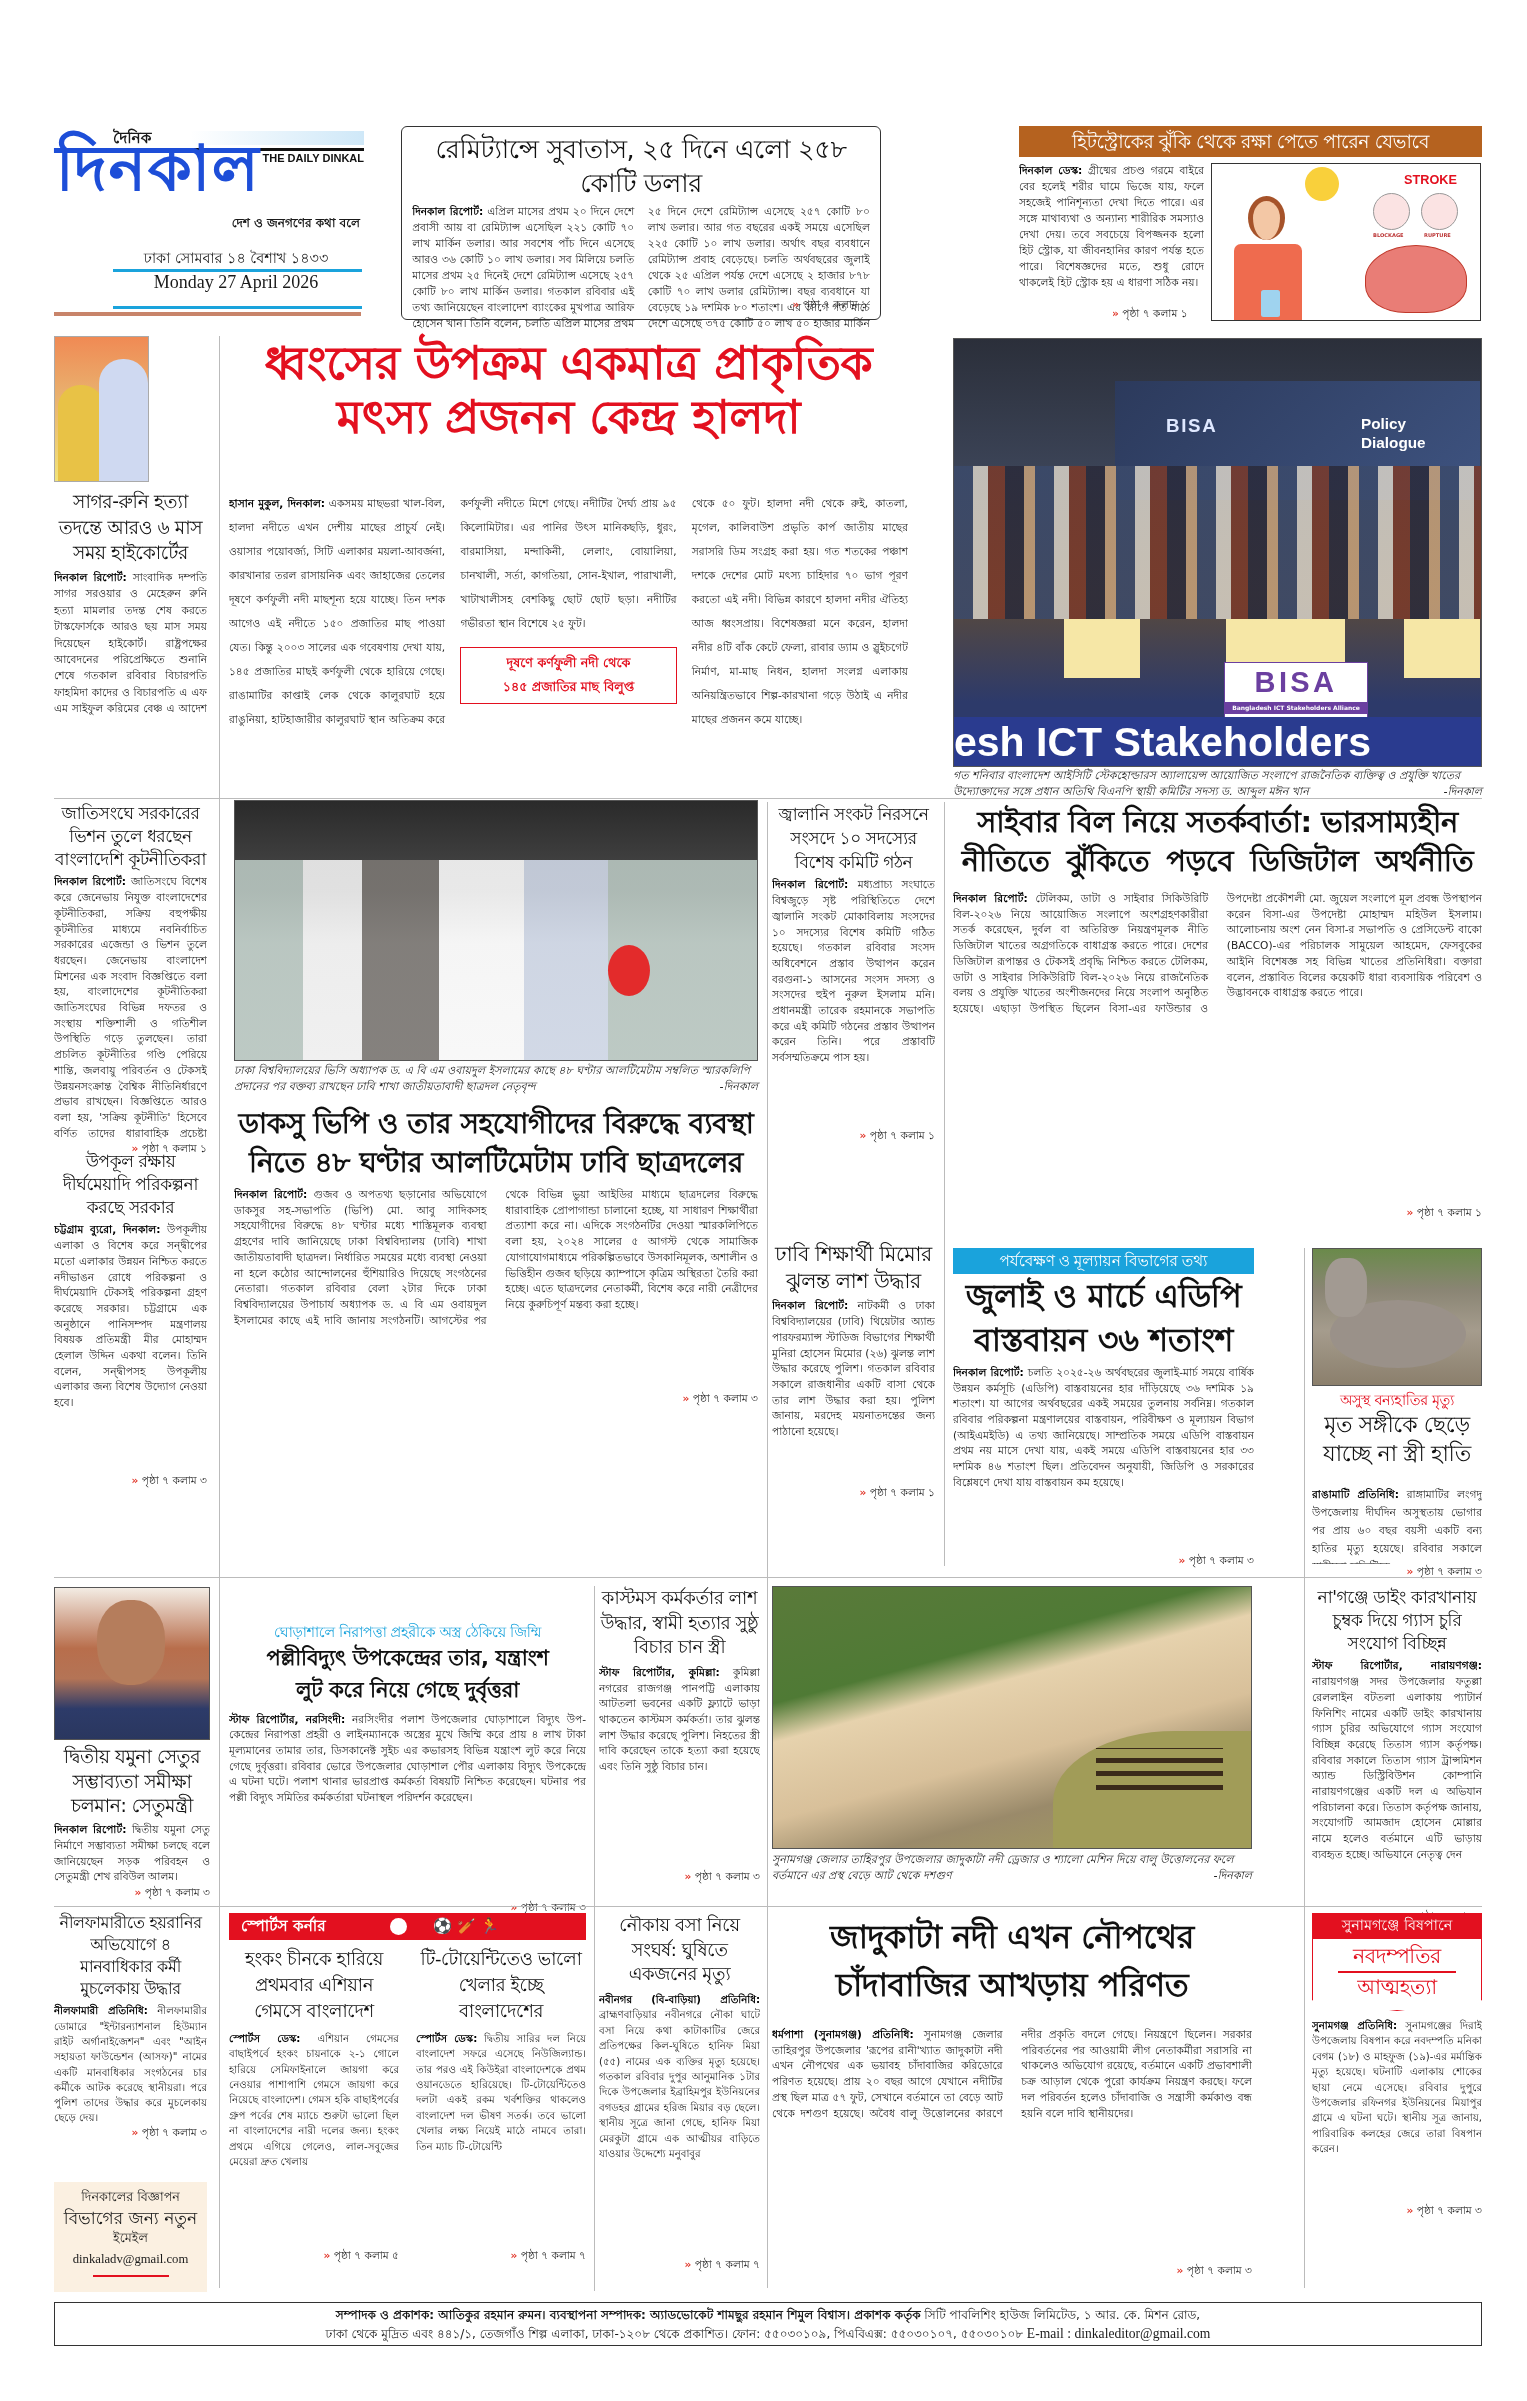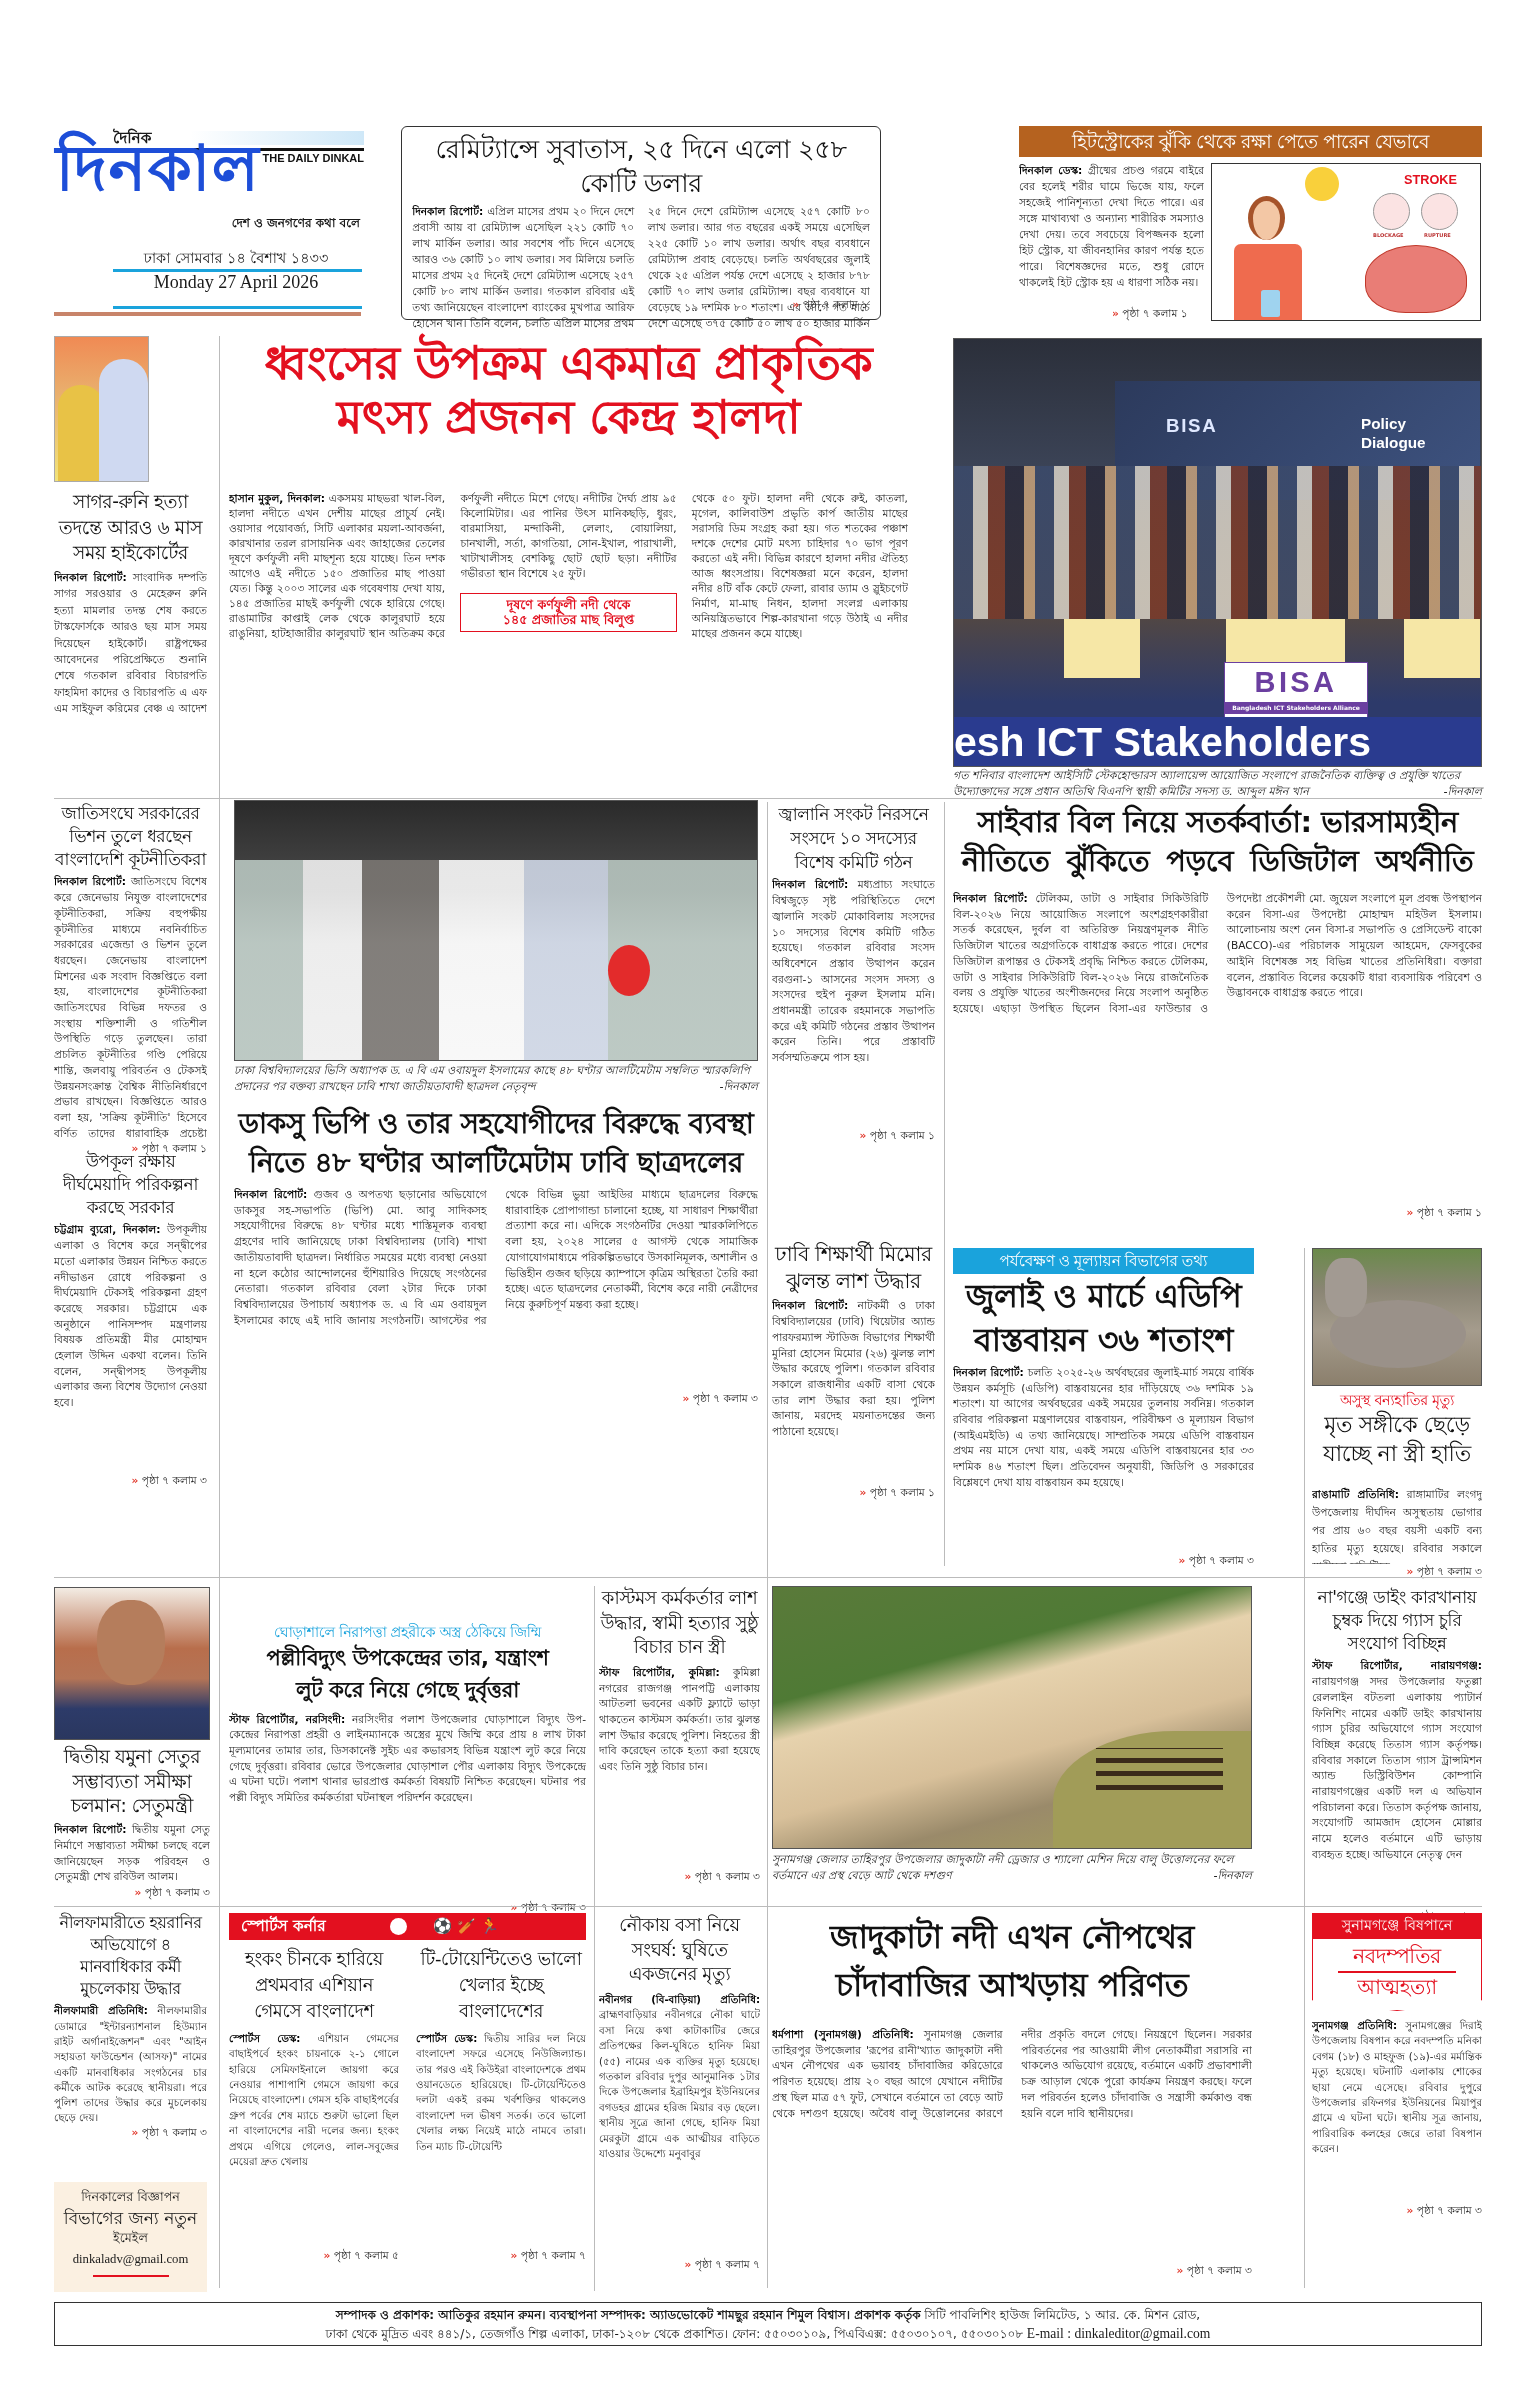--- a/index.html
+++ b/index.html
@@ -78,21 +78,21 @@
   <div class="body-text" style="margin-top:3.4px;font-size:10.6px;line-height:16.4px;height:148px;overflow:hidden;">
     <b>দিনকাল রিপোর্ট:</b> <span>সাংবাদিক দম্পতি সাগর সরওয়ার ও মেহেরুন রুনি হত্যা মামলার তদন্ত শেষ করতে টাস্কফোর্সকে আরও ছয় মাস সময় দিয়েছেন হাইকোর্ট। রাষ্ট্রপক্ষের আবেদনের পরিপ্রেক্ষিতে শুনানি শেষে গতকাল রবিবার বিচারপতি ফাহমিদা কাদের ও বিচারপতি এ এফ এম সাইফুল করিমের বেঞ্চ এ আদেশ দেন। এর আগে তদন্তের অগ্রগতি প্রতিবেদন আদালতে দাখিল হয়। রাষ্ট্রপক্ষে ছিলেন অ্যাটর্নি</span>
   </div>
 </div>
 
 <div class="abs" style="left:229px;top:336px;width:679px;">
   <div class="hl hl-red" style="font-size:46px;line-height:54px;font-weight:700;">ধ্বংসের উপক্রম একমাত্র প্রাকৃতিক</div>
   <div class="hl hl-red" style="font-size:46px;line-height:54px;font-weight:700;">মৎস্য প্রজনন কেন্দ্র হালদা</div>
 </div>
 <div class="abs" style="left:229px;top:491px;width:679px;height:293px;">
-  <div class="body-text col3" style="font-size:10.6px;line-height:15px;height:293px;overflow:hidden;column-gap:15.3px;">
+  <div class="body-text col3" style="font-size:10.6px;line-height:24px;height:293px;overflow:hidden;column-gap:15.3px;">
     <b>হাসান মুকুল, দিনকাল:</b> <span>একসময় মাছভরা খাল-বিল, হালদা নদীতে এখন দেশীয় মাছের প্রাচুর্য নেই। ওয়াসার পয়োবর্জ্য, সিটি এলাকার ময়লা-আবর্জনা, কারখানার তরল রাসায়নিক এবং জাহাজের তেলের দূষণে কর্ণফুলী নদী মাছশূন্য হয়ে যাচ্ছে। তিন দশক আগেও এই নদীতে ১৫০ প্রজাতির মাছ পাওয়া যেত। কিন্তু ২০০৩ সালের এক গবেষণায় দেখা যায়, ১৪৫ প্রজাতির মাছই কর্ণফুলী থেকে হারিয়ে গেছে। রাঙামাটির কাপ্তাই লেক থেকে কালুরঘাট হয়ে রাঙুনিয়া, হাটহাজারীর কালুরঘাট স্থান অতিক্রম করে কর্ণফুলী নদীতে মিশে গেছে। নদীটির দৈর্ঘ্য প্রায় ৯৫ কিলোমিটার। এর পানির উৎস মানিকছড়ি, ধুরং, বারমাসিয়া, মন্দাকিনী, লেলাং, বোয়ালিয়া, চানখালী, সর্তা, কাগতিয়া, সোন-ইখাল, পারাখালী, খাটাখালীসহ বেশকিছু ছোট ছোট ছড়া। নদীটির গভীরতা স্থান বিশেষে ২৫ ফুট।</span>
     <span style="display:block;height:6.8px;"></span>
     <span style="display:block;border:1.7px solid #e3101f;text-align:center;padding:3.4px 1.7px;margin:5.1px 0;">
       <span style="display:block;color:#e3101f;font-size:12.7px;font-weight:700;">দূষণে কর্ণফুলী নদী থেকে</span>
       <span style="display:block;color:#e3101f;font-size:12.7px;font-weight:700;">১৪৫ প্রজাতির মাছ বিলুপ্ত</span>
     </span>
     <span>থেকে ৫০ ফুট। হালদা নদী থেকে রুই, কাতলা, মৃগেল, কালিবাউশ প্রভৃতি কার্প জাতীয় মাছের সরাসরি ডিম সংগ্রহ করা হয়। গত শতকের পঞ্চাশ দশকে দেশের মোট মৎস্য চাহিদার ৭০ ভাগ পূরণ করতো এই নদী। বিভিন্ন কারণে হালদা নদীর ঐতিহ্য আজ ধ্বংসপ্রায়। বিশেষজ্ঞরা মনে করেন, হালদা নদীর ৪টি বাঁক কেটে ফেলা, রাবার ড্যাম ও স্লুইচগেট নির্মাণ, মা-মাছ নিধন, হালদা সংলগ্ন এলাকায় অনিয়ন্ত্রিতভাবে শিল্প-কারখানা গড়ে উঠাই এ নদীর মাছের প্রজনন কমে যাচ্ছে।</span>
   </div>
 </div>
 

